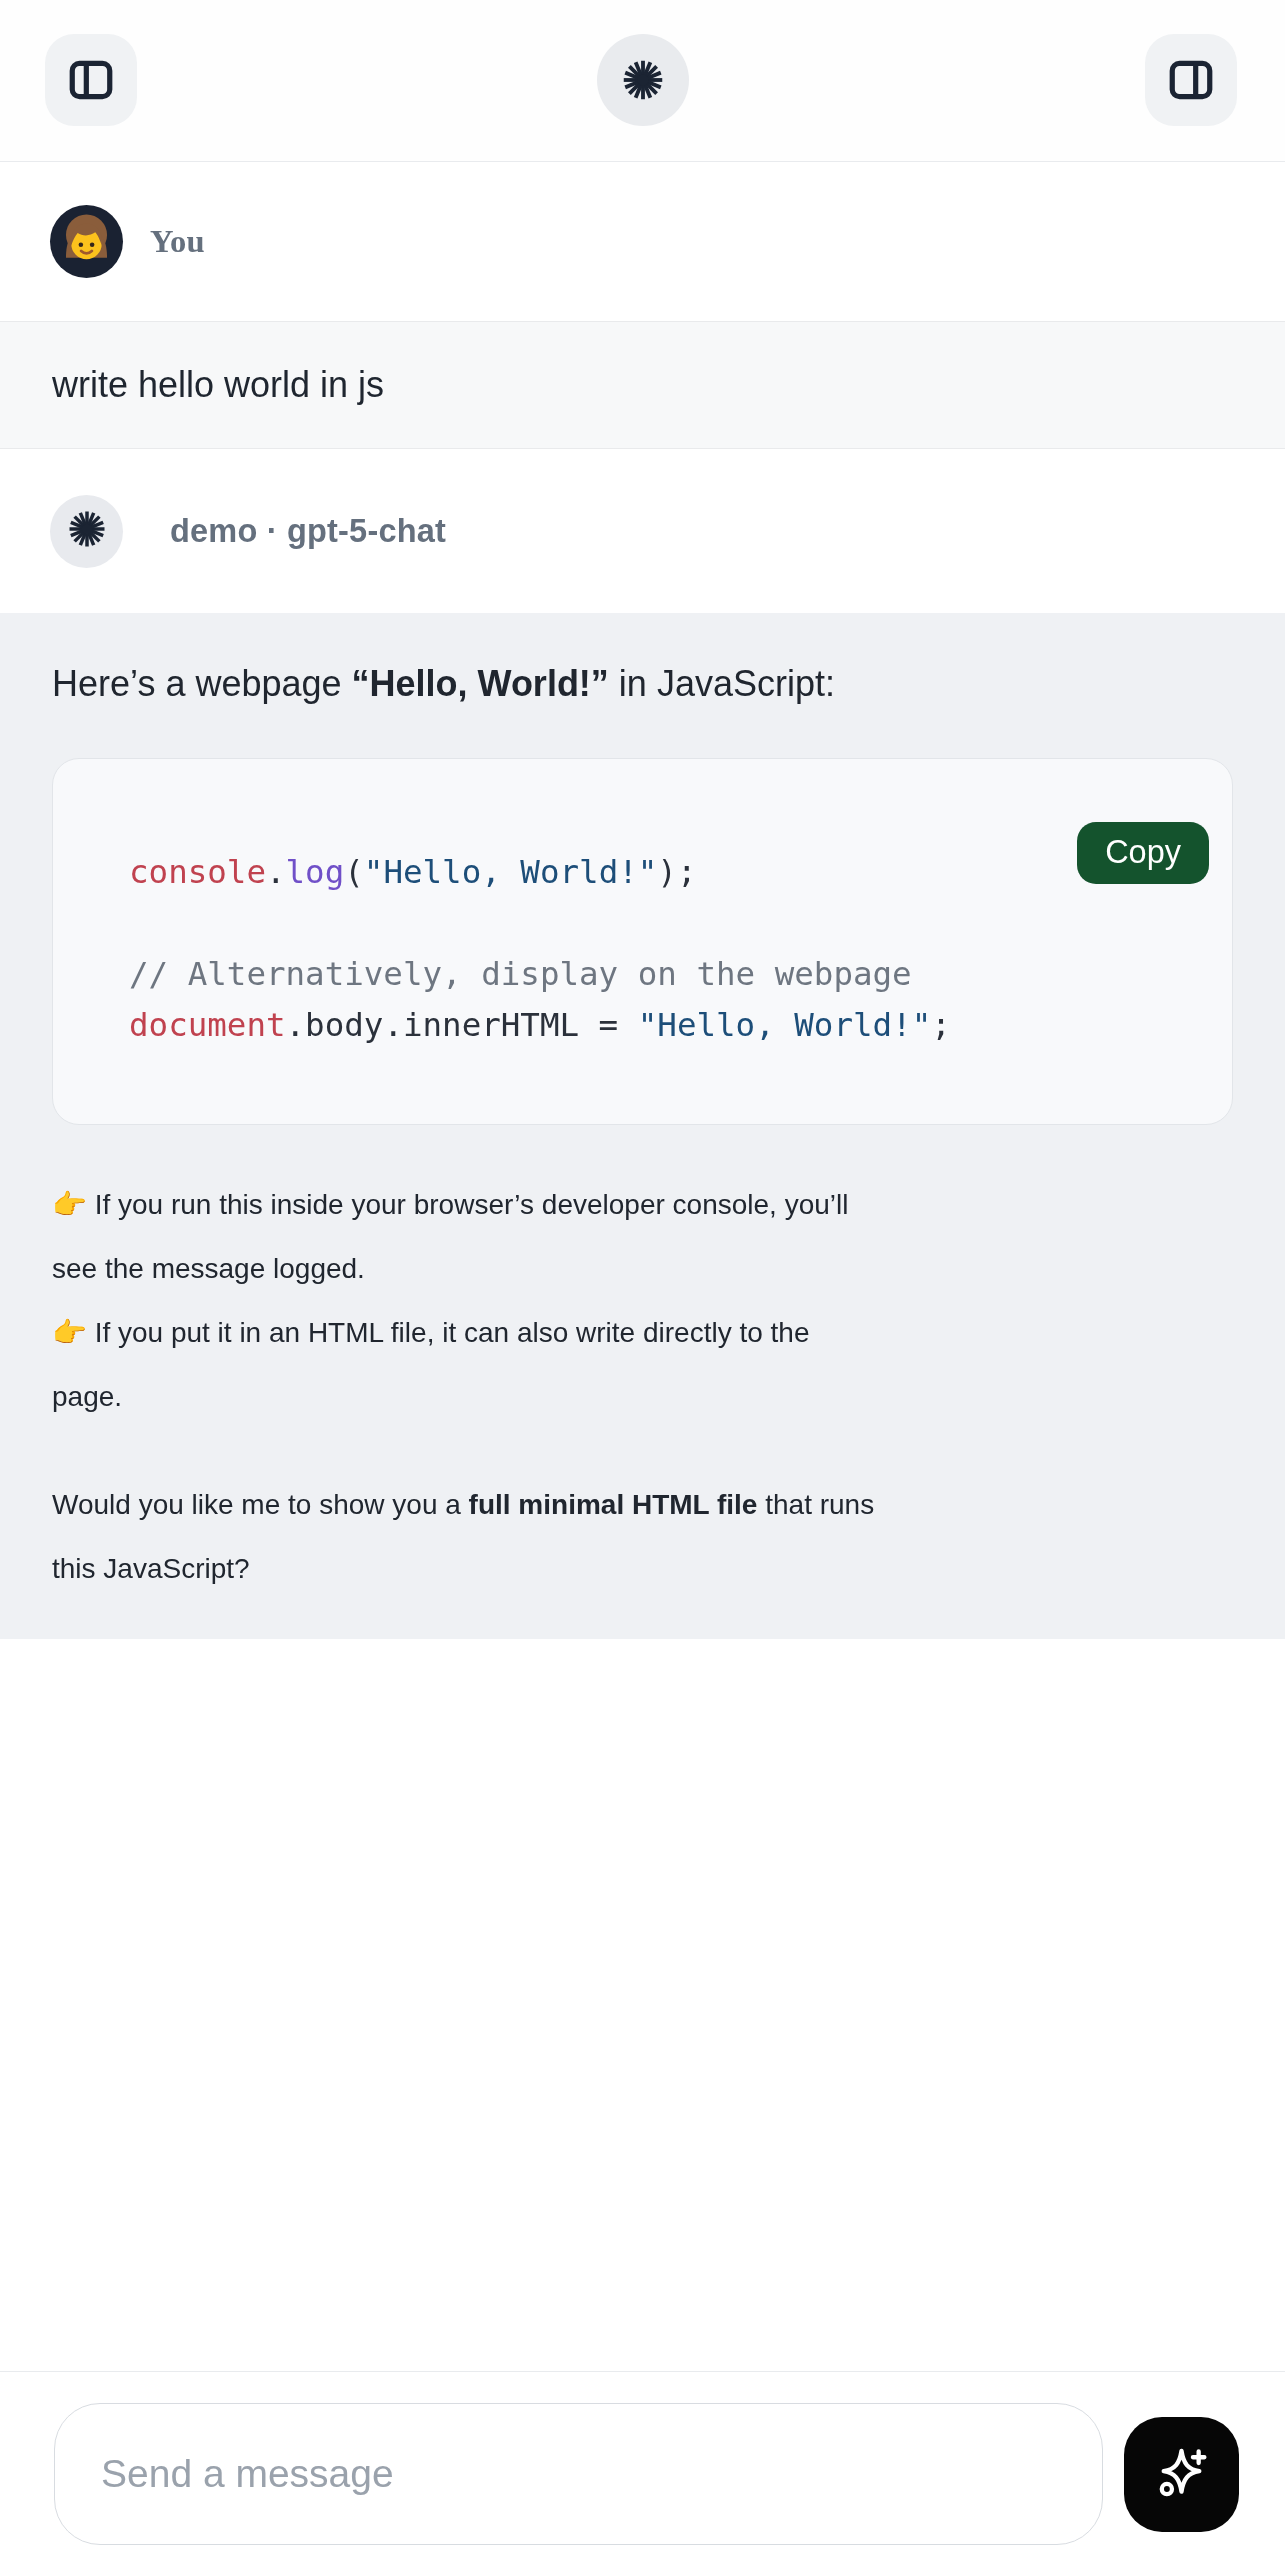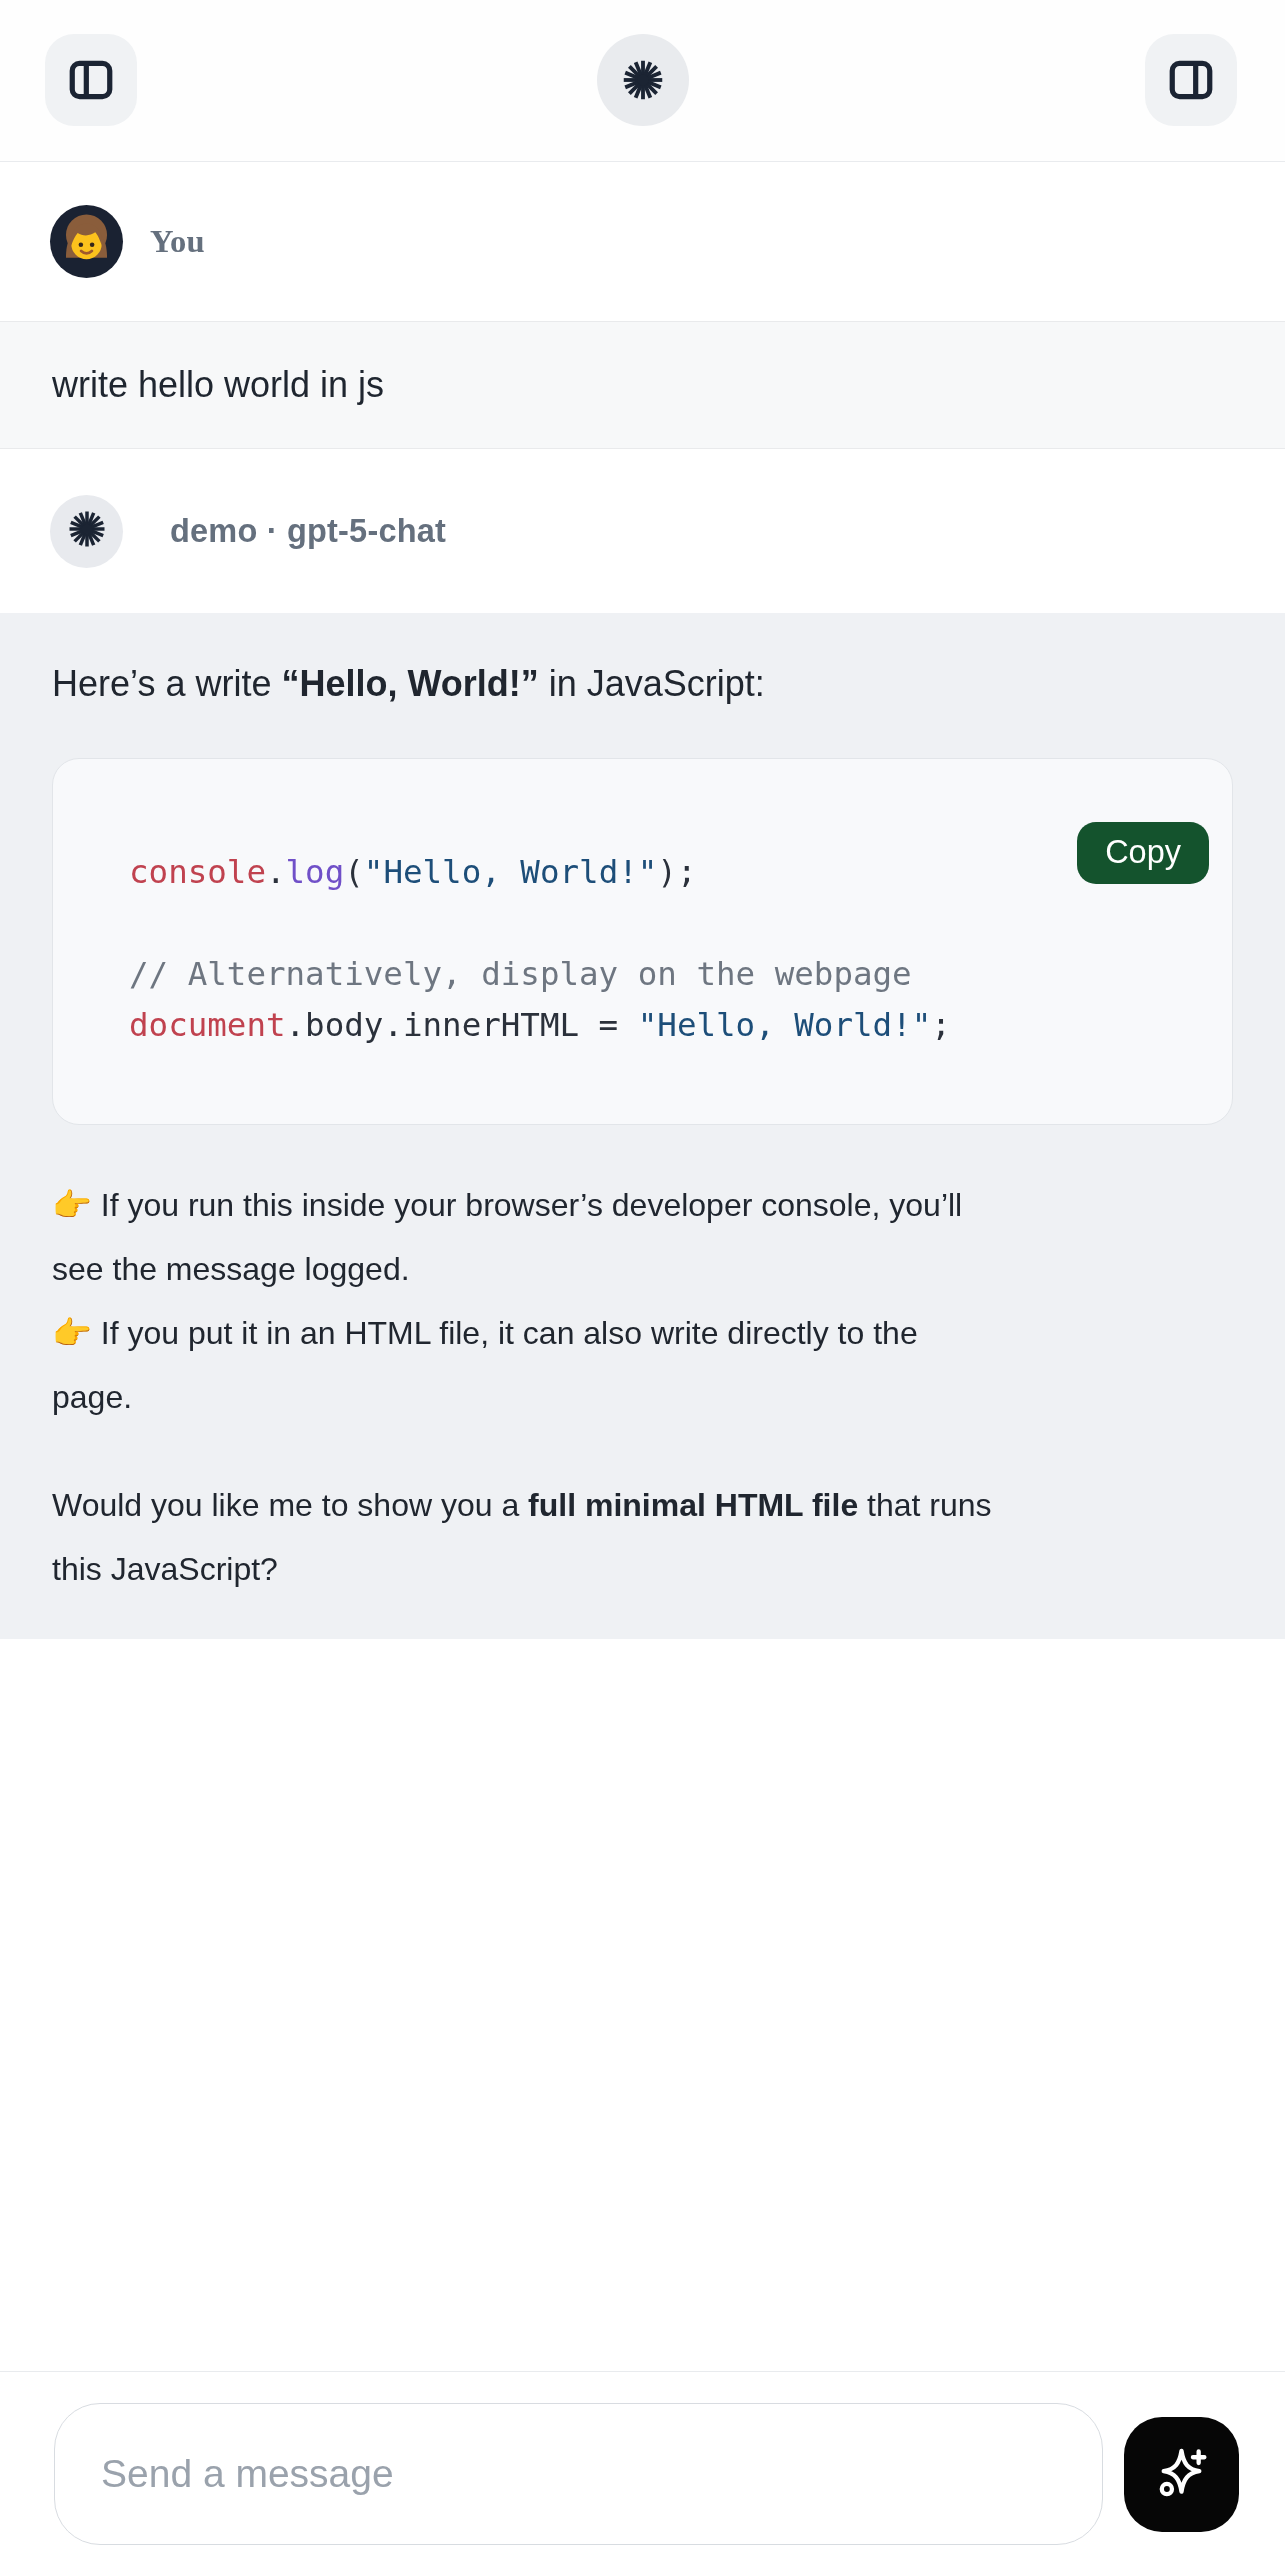--- a/index.html
+++ b/index.html
@@ -25,21 +25,21 @@
   .author-name{margin-left:27px;font-size:32.5px;font-weight:700;color:#65707e;letter-spacing:0.2px;}
 
   
   .user-bubble{background:#f7f8f9;border-top:1.9px solid #e9eaec;border-bottom:1.9px solid #e9eaec;
                padding:40px 52px;font-size:36px;color:#1f2630;line-height:46px;}
 
   
   .assistant-section{background:#eff1f4;padding:40px 52px 38px 52px;color:#20262f;}
   .rich{font-size:36px;line-height:61px;white-space:pre-wrap;}
   .rich .b{font-weight:700;}
-  .para{font-size:32px;line-height:64px;white-space:pre-wrap;}
+  .para{font-size:28px;line-height:64px;white-space:pre-wrap;}
   .para .b{font-weight:700;}
   .para.p1{margin-top:48px;}
   .para.p2{margin-top:44px;}
 
   
   .code-card{position:relative;margin-top:44px;background:#f8f9fb;border:1.9px solid #e2e5e9;border-radius:27px;
              padding:88px 38px 73px 76px;}
   .copy-btn{position:absolute;top:27px;right:23px;background:#14532d;color:#ffffff;border:none;border-radius:19px;
             font-size:32.5px;font-family:"Liberation Sans",sans-serif;padding:12.4px 28px;cursor:pointer;margin-top:36px;}
   .code{font-family:"DejaVu Sans Mono","Liberation Mono",monospace;font-size:32.5px;line-height:51px;}
@@ -148,21 +148,21 @@
             <line x1="27.535533905932738" y1="20.464466094067262" x2="38.84924240491749" y2="9.1507575950825" stroke="#1b2433" stroke-width="4.2"></line>
             <line x1="28.61939766255643" y1="22.086582838174547" x2="43.401470182737015" y2="15.963647920333102" stroke="#1b2433" stroke-width="4.2"></line>
             <circle cx="24" cy="24" r="6" fill="#1b2433"></circle>
           </svg>
       </span>
     </div>
     <div class="author-name">demo · gpt-5-chat</div>
   </div>
 
   <div class="assistant-section">
-    <div class="rich"><span>Here’s a write </span><span class="b">“Hello, World!”</span><span> in JavaScript:</span></div>
+    <div class="rich"><span>Here’s a webpage </span><span class="b">“Hello, World!”</span><span> in JavaScript:</span></div>
 
     <div class="code-card">
       <button class="copy-btn">Copy</button>
       <div class="code">
           <div class="code-line"><span class="tok-builtin">console</span><span class="tok-plain">.</span><span class="tok-func">log</span><span class="tok-plain">(</span><span class="tok-string">"Hello, World!"</span><span class="tok-plain">);</span></div>
           <div class="code-line">&nbsp;</div>
           <div class="code-line"><span class="tok-comment">// Alternatively, display on the webpage</span></div>
           <div class="code-line"><span class="tok-builtin">document</span><span class="tok-plain">.body.innerHTML = </span><span class="tok-string">"Hello, World!"</span><span class="tok-plain">;</span></div>
         </div>
     </div>

